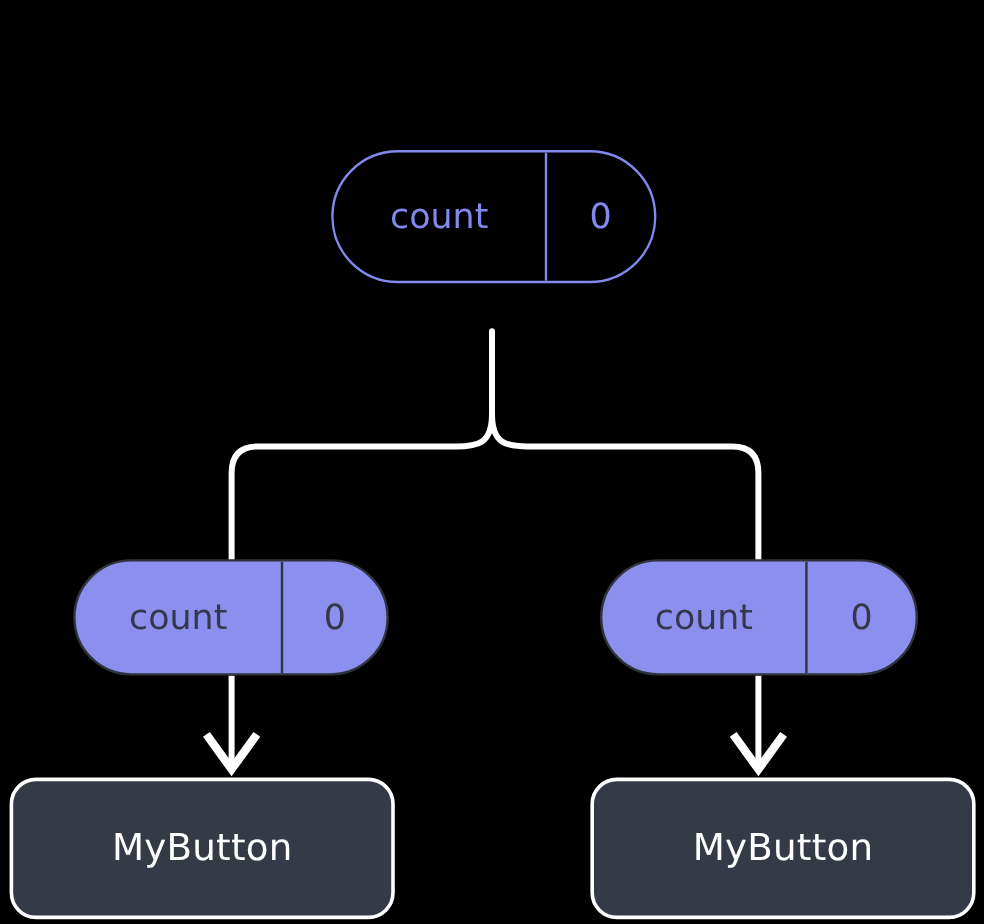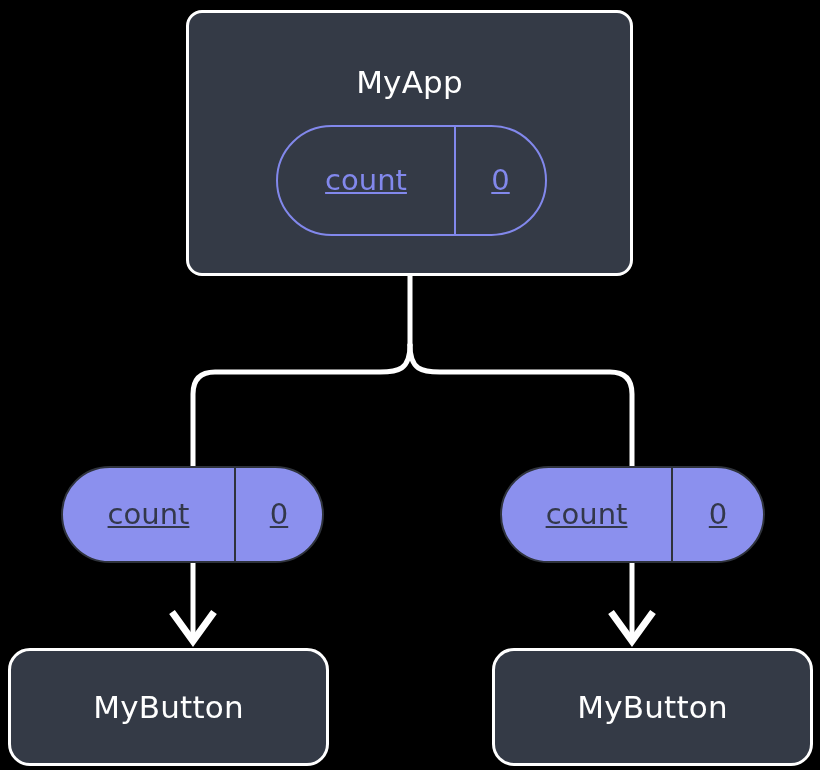--- a/index.html
+++ b/index.html
@@ -80,21 +80,20 @@
     border-radius: 999px;
     overflow: hidden;
   }
   .pill-key, .pill-val {
     display: flex;
     align-items: center;
     justify-content: center;
     font-size: 29px;
     line-height: 1;
     white-space: nowrap;
-    text-decoration: underline;
   }
 
   
   .pill-outline {
     border: 2px solid #8288ec;
     background: transparent;
   }
   .pill-outline .pill-key,
   .pill-outline .pill-val {
     color: #8288ec;
@@ -156,23 +155,20 @@
 
     <path d="M 410 345 C 410 370, 422 372, 440 372 L 610 372 Q 632 372 632 394 L 632 468" fill="none" stroke="#ffffff" stroke-width="5" stroke-linecap="round" stroke-linejoin="round"></path>
 
     <path d="M 193 563 L 193 640" fill="none" stroke="#ffffff" stroke-width="5" stroke-linecap="butt"></path>
     <path d="M 172 612 L 193 641 L 214 612" fill="none" stroke="#ffffff" stroke-width="7" stroke-linecap="butt" stroke-linejoin="miter"></path>
 
     <path d="M 632 563 L 632 640" fill="none" stroke="#ffffff" stroke-width="5" stroke-linecap="butt"></path>
     <path d="M 611 612 L 632 641 L 653 612" fill="none" stroke="#ffffff" stroke-width="7" stroke-linecap="butt" stroke-linejoin="miter"></path>
   </svg>
 
-  <div id="node-myapp" class="node-box">
-    <span class="node-title">MyApp</span>
-  </div>
 
   <div id="pill-myapp-count" class="pill pill-outline">
     <span class="pill-key">count</span>
     <span class="pill-val">0</span>
   </div>
 
   <div id="pill-left-count" class="pill pill-filled">
     <span class="pill-key">count</span>
     <span class="pill-val">0</span>
   </div>

